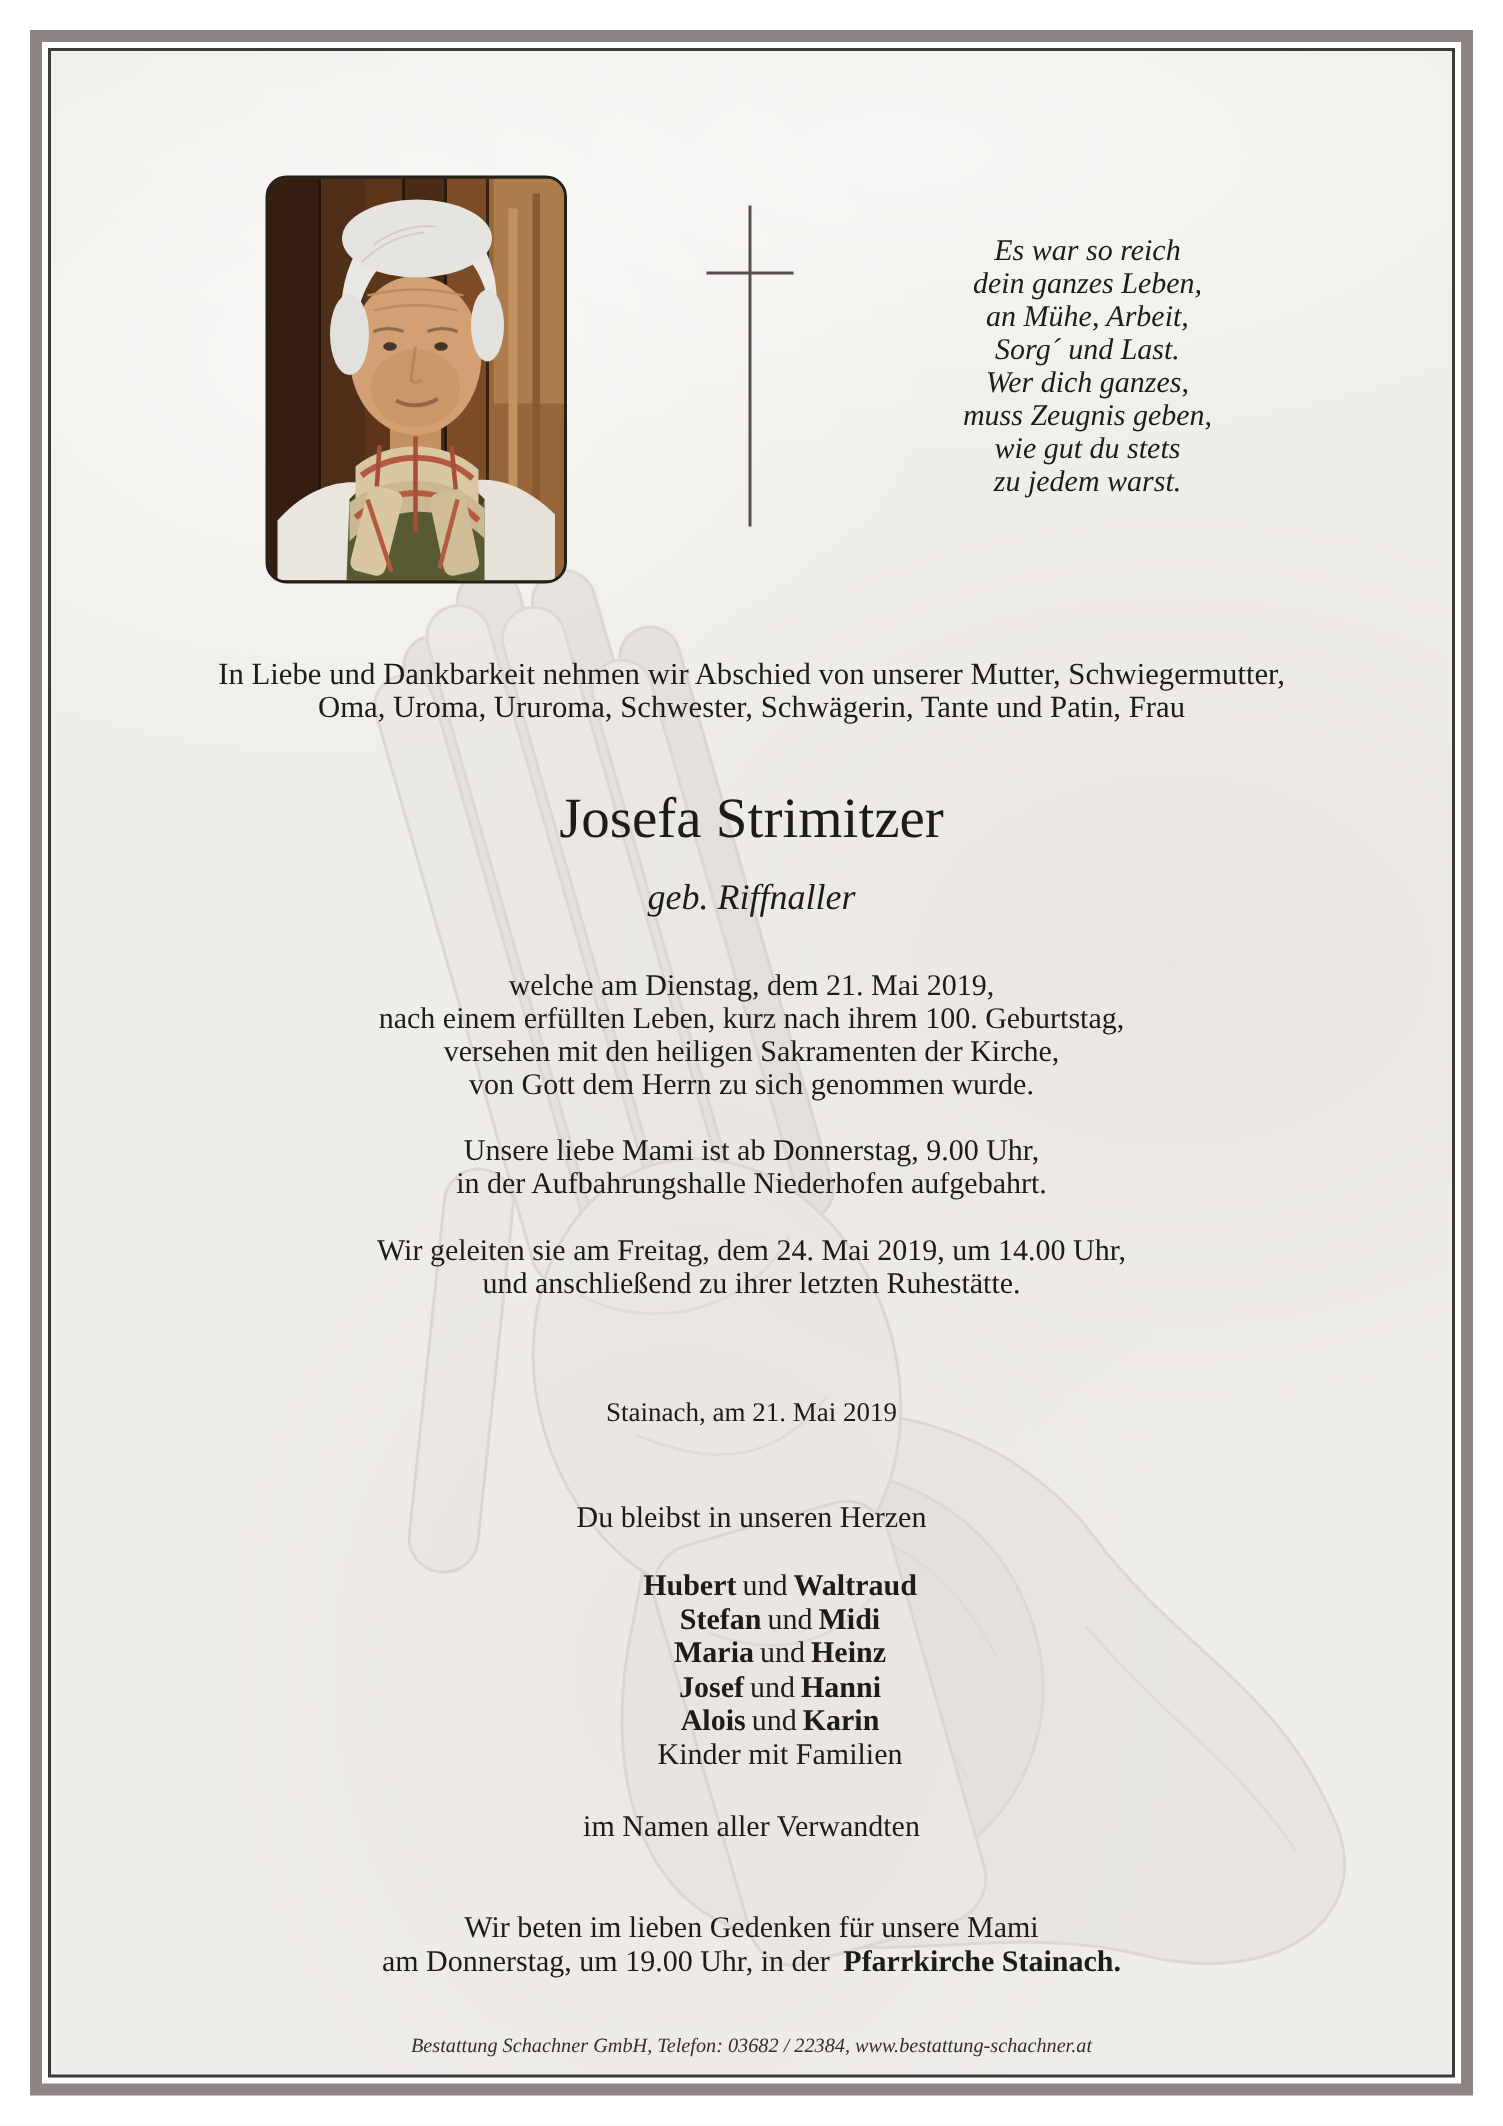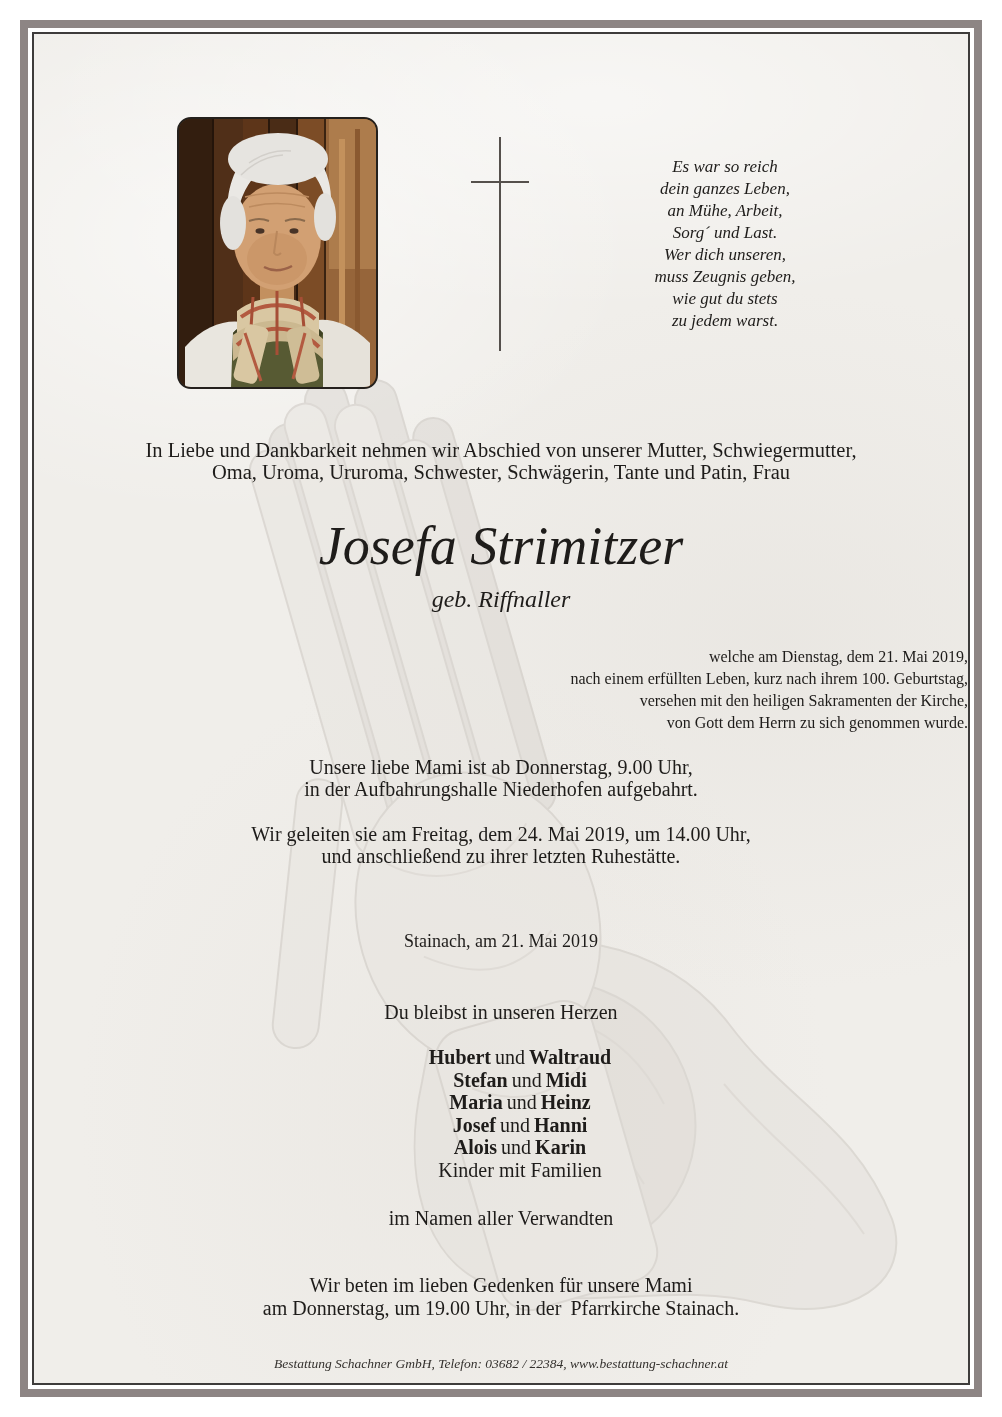--- a/index.html
+++ b/index.html
@@ -45,36 +45,36 @@
     border:2px solid #24201c;
     border-radius:14px;
     overflow:hidden;
     background:#4a2c16;
   }
   .cross-v{position:absolute;left:465px;top:103px;width:2px;height:214px;background:#55504c;}
   .cross-h{position:absolute;left:437px;top:147px;width:58px;height:2px;background:#55504c;}
 
   .poem{
     position:absolute;left:561px;top:122px;width:260px;
-    font-style:italic;font-size:17px;line-height:22px;text-align:center;
+    font-style:italic;font-size:20px;line-height:22px;text-align:center;
   }
   .intro{top:405px;font-size:20.5px;line-height:22px;}
-  .name{top:482px;font-size:54px;font-style:italic;line-height:60px;}
+  .name{top:482px;font-size:38px;line-height:60px;}
   .maiden{top:552px;font-size:24px;font-style:italic;}
-  .para1{top:612px;font-size:16px;line-height:22px;text-align:right;}
+  .para1{top:612px;font-size:20px;line-height:22px;}
   .para2{top:722px;font-size:20px;line-height:22px;}
   .para3{top:789px;font-size:20px;line-height:22px;}
   .dateline{top:897px;font-size:18px;}
   .herzen{top:967px;font-size:20px;}
   .family{top:1012px;font-size:20px;line-height:22.5px;padding-left:38px;}
   .family .b{font-weight:bold;}
   .family .mid{margin:0 4px;}
   .behalf{top:1173px;font-size:20px;}
   .closing{top:1240px;font-size:20px;line-height:23px;}
-  .closing .b{font-weight:normal;margin-left:9px;}
+  .closing .b{font-weight:bold;margin-left:9px;}
   .foot{top:1322px;font-size:13.5px;font-style:italic;color:#33302d;}
 </style>
 </head>
 <body>
 
 <div class="page">
  <div class="frame">
   <div class="inner">
 
     <svg class="watermark" width="940" height="1010" viewBox="0 0 940 1010">
@@ -181,21 +181,21 @@
     </div>
 
     <div class="cross-v"></div>
     <div class="cross-h"></div>
 
     <div class="poem">
       <div>Es war so reich</div>
       <div>dein ganzes Leben,</div>
       <div>an Mühe, Arbeit,</div>
       <div>Sorg´ und Last.</div>
-      <div>Wer dich unseren,</div>
+      <div>Wer dich ganzes,</div>
       <div>muss Zeugnis geben,</div>
       <div>wie gut du stets</div>
       <div>zu jedem warst.</div>
     </div>
 
     <div class="abs intro">
       <div>In Liebe und Dankbarkeit nehmen wir Abschied von unserer Mutter, Schwiegermutter,</div>
       <div>Oma, Uroma, Ururoma, Schwester, Schwägerin, Tante und Patin, Frau</div>
     </div>
 

